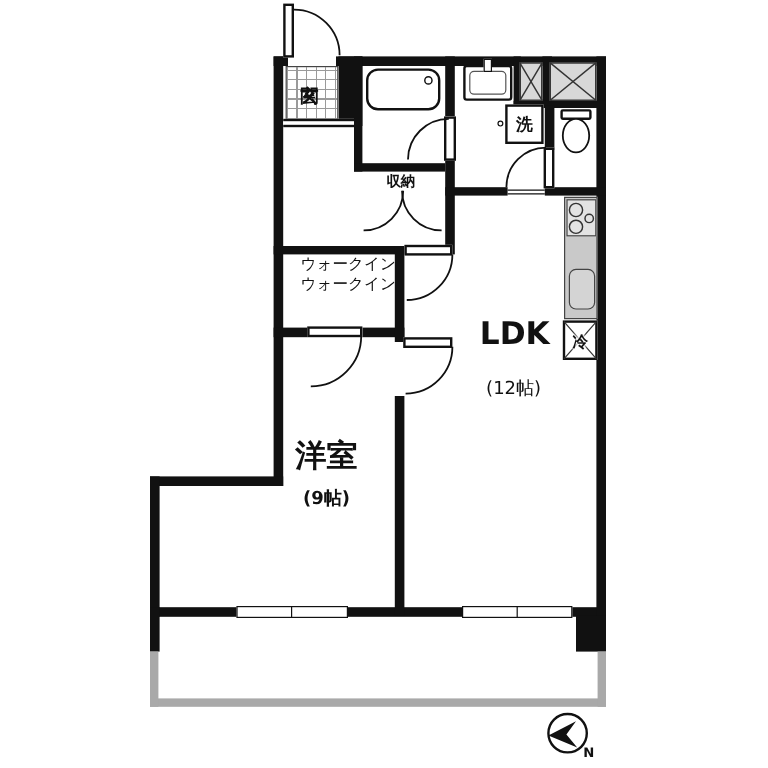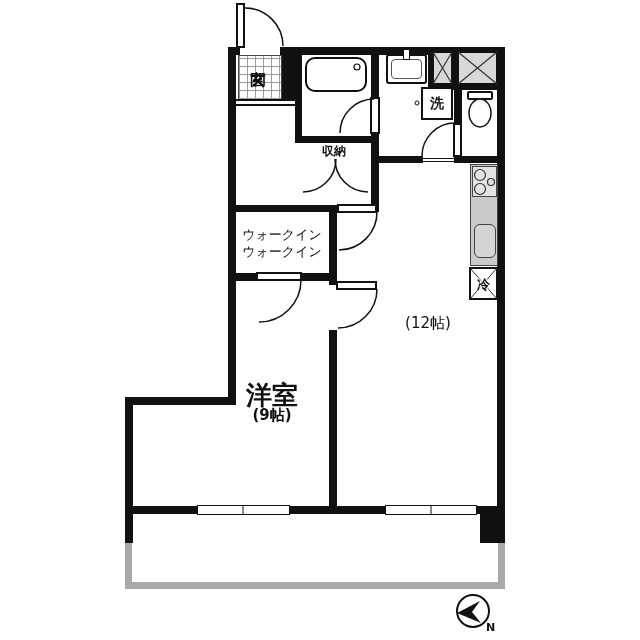--- a/index.html
+++ b/index.html
@@ -126,28 +126,29 @@
     <g>
       <circle cx="473" cy="611" r="16" fill="#fff" stroke="#111" stroke-width="2"></circle>
       <polygon points="457,613 480,601 472,612 481,623" fill="#111"></polygon>
     </g>
   </svg>
 
   <div class="label" style="left:248px;top:58px;font-size:15px;font-weight:bold;writing-mode:vertical-rl;letter-spacing:2px;">玄関</div>
 
   <div class="label center" style="left:300px;top:143px;width:68px;font-size:12px;font-weight:bold;">収納</div>
 
-  <div class="label center" style="left:234px;top:226px;width:96px;font-size:13px;line-height:17px;">
+  <div class="label center" style="left:234px;top:212px;width:96px;font-size:13px;line-height:17px;text-align:right;">
     <div>ウォークイン</div>
     <div>ウォークイン</div>
   </div>
 
+  <div class="label center" style="left:398px;top:264px;width:62px;font-size:26px;font-weight:600;">LDK</div>
   <div class="label center" style="left:395px;top:314px;width:66px;font-size:15px;">(12帖)</div>
 
-  <div class="label center" style="left:238px;top:362px;width:68px;font-size:26px;font-weight:600;margin-top:16px;">洋室</div>
+  <div class="label center" style="left:238px;top:362px;width:68px;font-size:26px;font-weight:600;">洋室</div>
   <div class="label center" style="left:238px;top:406px;width:68px;font-size:15px;font-weight:bold;">(9帖)</div>
 
 
   <div class="label center" style="left:421px;top:95px;width:32px;font-size:14px;font-weight:bold;">洗</div>
 
   <div class="label center" style="left:469px;top:276px;width:29px;font-size:13px;font-weight:bold;text-shadow:0 0 3px #fff,0 0 3px #fff,0 0 3px #fff;">冷</div>
 
   <div class="label" style="left:486px;top:621px;font-size:11px;font-weight:bold;">N</div>
 
 </div>

